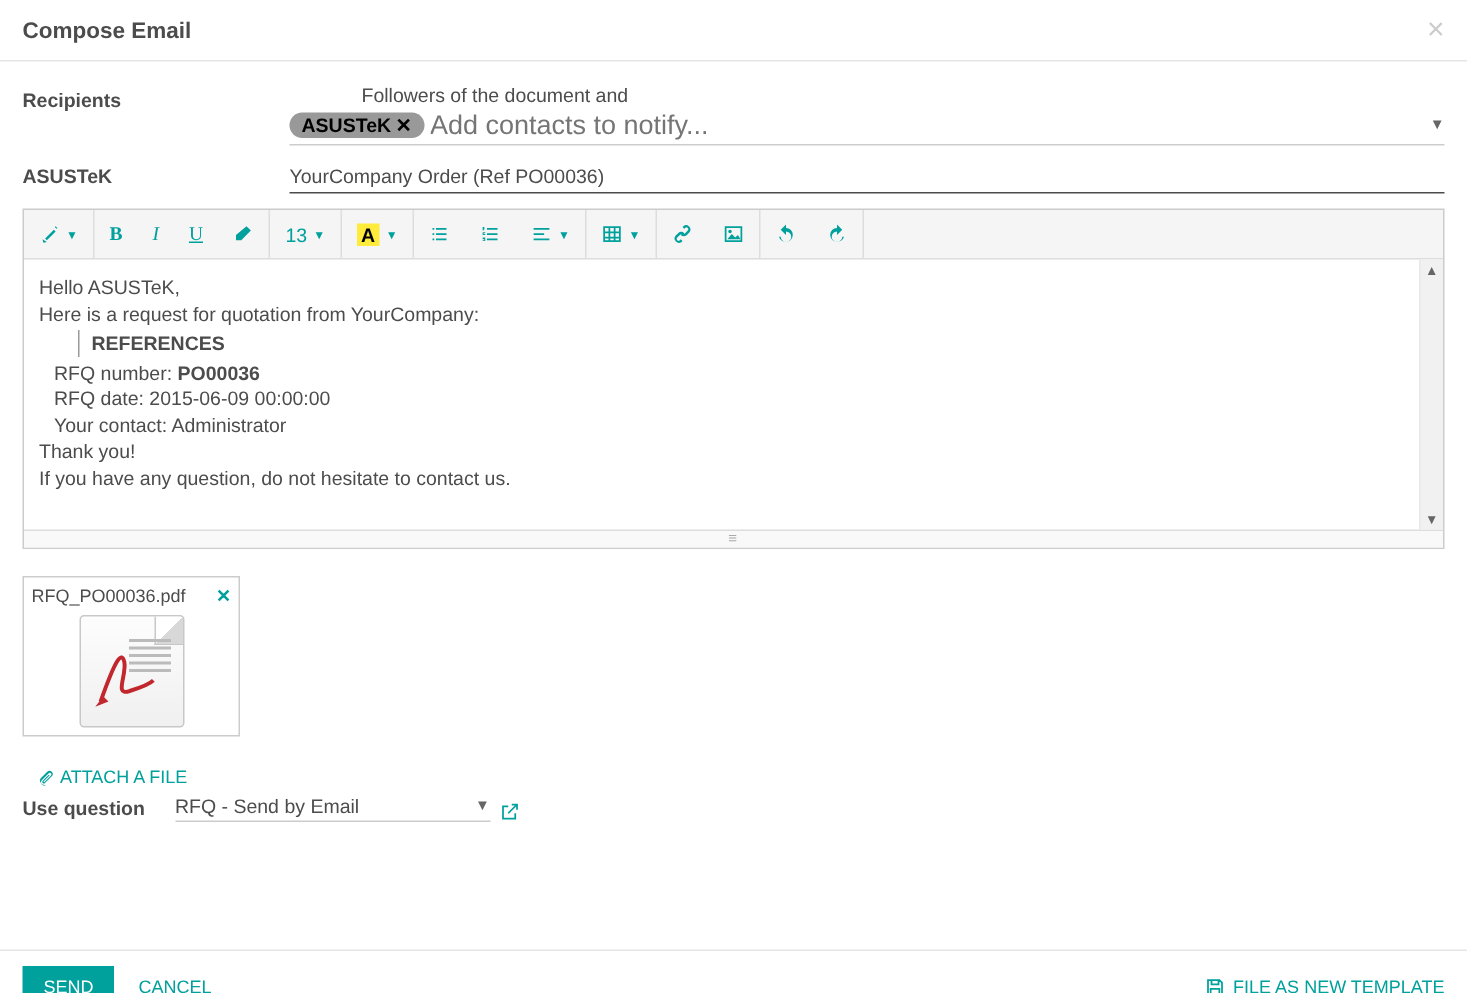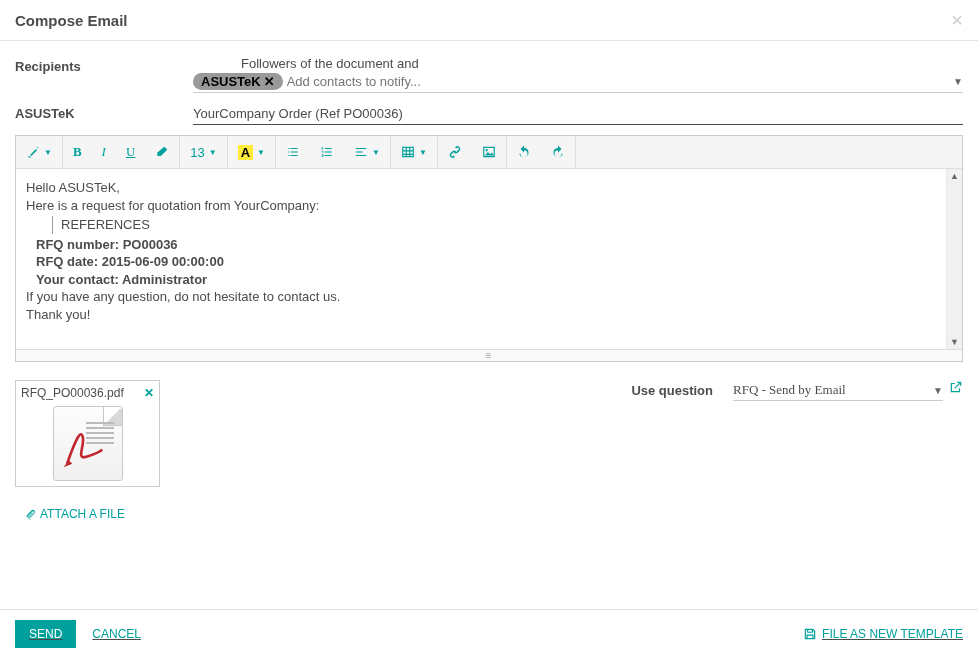--- a/index.html
+++ b/index.html
@@ -9,61 +9,61 @@
     .modal-title { font-size: 15px; font-weight: bold; color: #4c4c4c; }
     .close-icon { color: #ccc; font-size: 20px; cursor: pointer; line-height: 1; }
     .modal-body { padding: 15px; }
     .form-row { display: flex; align-items: flex-start; margin-bottom: 10px; }
     .form-label { width: 178px; font-weight: bold; color: #4c4c4c; font-size: 13px; padding-top: 3px; }
     .form-field { flex: 1; position: relative; }
     .followers-text { color: #4c4c4c; font-size: 13px; margin-bottom: 2px; display: block; margin-left: 48px; }
     .recipients-line { display: flex; align-items: center; border-bottom: 1px solid #ccc; padding-bottom: 2px; }
     .tag-chip { background: #999; color: #000000; padding: 1px 8px; border-radius: 10px; font-size: 13px; font-weight: bold; display: inline-flex; align-items: center; gap: 3px; margin-right: 4px; }
     .tag-remove { cursor: pointer; font-weight: bold; }
-    .contact-input { border: none; outline: none; color: #999; font-size: 13px; flex: 1; background: transparent; }
+    .contact-input { border: none; outline: none; color: #999; font-size: 18px; flex: 1; background: transparent; }
     .dropdown-arrow { color: #666; font-size: 10px; cursor: pointer; margin-left: 6px; }
     .subject-input { width: 100%; border: none; border-bottom: 1px solid #4c4c4c; outline: none; font-size: 13px; padding: 3px 0; color: #4c4c4c; }
     .editor-wrapper { border: 1px solid #ccc; margin-top: 10px; }
     .toolbar { display: flex; background: #f5f5f5; border-bottom: 1px solid #ddd; }
     .toolbar-group { display: flex; border-right: 1px solid #ddd; }
     .toolbar-btn { padding: 8px 10px; color: #00a09d; cursor: pointer; display: inline-flex; align-items: center; gap: 2px; font-size: 13px; }
     .toolbar-btn.bold-btn { font-weight: bold; font-family: Georgia, serif; }
     .toolbar-btn.italic-btn { font-style: italic; font-family: Georgia, serif; }
     .toolbar-btn.underline-btn { text-decoration: underline; font-family: Georgia, serif; }
     .caret { font-size: 8px; margin-left: 2px; }
     .font-color-a { background: #ffeb3b; color: #000; padding: 0 3px; font-weight: bold; }
     .editor-area { position: relative; }
     .editor-content { padding: 10px; min-height: 180px; max-height: 180px; overflow-y: auto; font-size: 13px; line-height: 1.35; color: #4c4c4c; }
     .scrollbar-track { position: absolute; right: 0; top: 0; bottom: 0; width: 16px; background: #f1f1f1; border-left: 1px solid #e8e8e8; display: flex; flex-direction: column; justify-content: space-between; }
     .scroll-arrow { font-size: 9px; color: #666; text-align: center; padding: 2px 0; cursor: pointer; }
-    .editor-content .indent { padding-left: 10px; font-weight: bold; }
+    .editor-content .indent { padding-left: 10px; }
     .company-banner { background: #7a0019; color: #fff; font-weight: bold; padding: 3px 14px; border-radius: 4px 12px 4px 0; margin-top: 4px; margin-bottom: 0; width: 380px; }
     .resize-grip { text-align: center; border-top: 1px solid #ddd; background: #f9f9f9; color: #aaa; font-size: 10px; padding: 0; cursor: row-resize; letter-spacing: 1px; }
-    .bottom-section { display: flex; justify-content: space-between; margin-top: 18px; align-items: flex-start; }
+    .bottom-section { display: flex; justify-content: space-between; margin-top: 18px; align-items: flex-start; flex-direction: column; }
     .attachment-area { }
     .attachment-card { border: 1px solid #ccc; padding: 5px; width: 145px; position: relative; margin-bottom: 14px; }
     .attachment-name { font-size: 12px; color: #4c4c4c; display: flex; justify-content: space-between; margin-bottom: 6px; }
     .remove-attach { color: #00a09d; cursor: pointer; font-weight: bold; }
     .pdf-icon { width: 70px; height: 75px; margin: 0 auto; display:block; background: linear-gradient(to bottom, #fdfdfd, #f0f0f0); border: 1px solid #c8c8c8; border-radius: 3px; position: relative; overflow: hidden; }
     .pdf-icon::before { content: ""; position: absolute; top: 0; right: 0; width: 18px; height: 18px; background: linear-gradient(135deg, #fff 50%, #d8d8d8 50%); border-bottom: 1px solid #c8c8c8; border-left: 1px solid #c8c8c8; }
     .pdf-lines { position:absolute; top:12px; right:8px; width:28px;}
     .pdf-lines div{ height:2px; background:#bbb; margin:3px 0;}
     .pdf-swoosh { position: absolute; left: 6px; top: 18px; width: 44px; height: 44px; }
     .attach-link { color: #00a09d; font-size: 12px; cursor: pointer; display: inline-flex; align-items: flex-end; gap: 3px; margin-top: 6px; margin-left: 10px;}
     .template-section { display: flex; align-items: center; gap: 20px; }
     .template-label { font-weight: bold; font-size: 13px; color: #4c4c4c; }
     .template-select { border: none; border-bottom: 1px solid #ccc; padding: 2px 0; width: 210px; display: flex; justify-content: space-between; align-items: center; color: #4c4c4c; cursor: pointer; }
     .ext-link { color: #00a09d; cursor: pointer; font-size: 14px; margin-left: 6px; }
     .modal-footer { border-top: 1px solid #e5e5e5; padding: 10px 15px; display: flex; justify-content: space-between; align-items: center; margin-top: 70px; text-decoration: underline; }
     .footer-left { display: flex; align-items: center; gap: 16px; }
     .btn-send { background: #00a09d; border: none; color: #fff; padding: 7px 14px; font-size: 12px; cursor: pointer; }
     .btn-cancel { color: #00a09d; font-size: 12px; cursor: pointer; }
     .btn-save-template { color: #00a09d; font-size: 12px; cursor: pointer; display: inline-flex; align-items: center; gap: 5px; }
     svg { display: block; }
-    .ref-header { font-weight: normal; border-left: 1px solid #999; padding-left: 8px; margin: 2px 0 2px 26px; }
+    .ref-header { font-weight: bold; border-left: 1px solid #999; padding-left: 8px; margin: 2px 0 2px 26px; }
   </style>
 </head>
 <body>
 
 <div class="modal">
   <div class="modal-header">
     <span class="modal-title">Compose Email</span>
     <span class="close-icon">×</span>
   </div>
 
@@ -180,22 +180,22 @@
       <div class="editor-area">
         <div class="editor-content">
           <div>Hello ASUSTeK,</div>
           <div>Here is a request for quotation from YourCompany:</div>
           <div class="ref-header">REFERENCES</div>
           <div class="indent">
             <span>RFQ number: </span><b>PO00036</b>
           </div>
           <div class="indent">RFQ date: 2015-06-09 00:00:00</div>
           <div class="indent">Your contact: Administrator</div>
+          <div>Thank you!</div>
           <div>If you have any question, do not hesitate to contact us.</div>
-          <div>Thank you!</div>
 
         </div>
         <div class="scrollbar-track">
           <div class="scroll-arrow">▲</div>
           <div class="scroll-arrow">▼</div>
         </div>
       </div>
       <div class="resize-grip">≡</div>
     </div>
 
@@ -223,21 +223,21 @@
         <span class="attach-link">
           <svg width="12" height="12" viewBox="0 0 24 24">
               <path fill="#00a09d" d="M21 11l-9 9a6 6 0 01-8-8l9-9a4 4 0 016 6l-9 9a2 2 0 01-3-3l8-8 1 1-8 8a1 1 0 001 1l9-9a2 2 0 00-3-3l-9 9a4 4 0 006 6l9-9z"></path>
             </svg>
           <span>ATTACH A FILE</span>
         </span>
       </div>
 
       <div class="template-section">
         <span class="template-label">Use question</span>
-        <div style="display:flex;align-items:flex-start;font-family:Liberation Serif, serif;">
+        <div style="display:flex;align-items:flex-end;">
           <div class="template-select">
             <span>RFQ - Send by Email</span>
             <span class="dropdown-arrow">▼</span>
           </div>
           <span class="ext-link">
             <svg width="14" height="14" viewBox="0 0 24 24">
                 <path fill="none" stroke="#00a09d" stroke-width="2" d="M14 4h6v6M20 4L10 14M18 14v6H4V6h6"></path>
               </svg>
           </span>
         </div>

